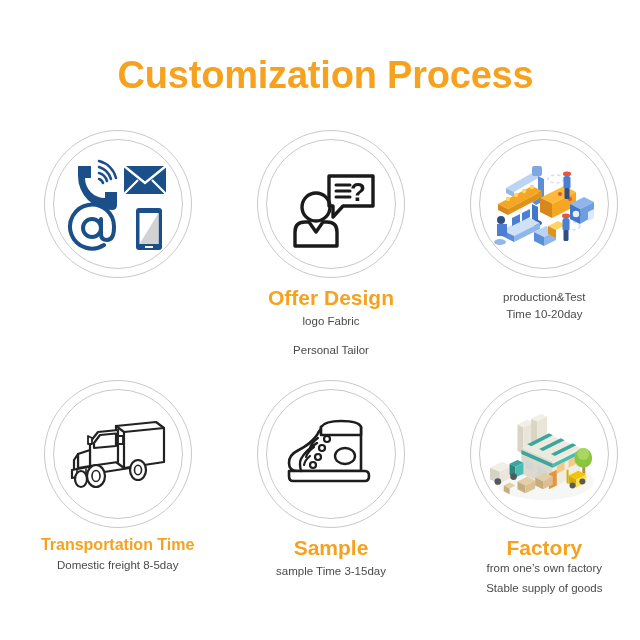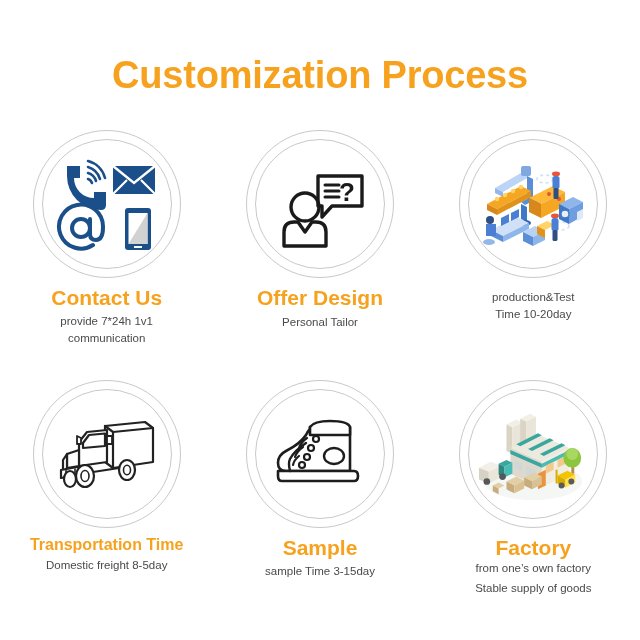--- a/index.html
+++ b/index.html
@@ -2,21 +2,21 @@
 <html><head>
 <meta charset="utf-8">
 <style>
   * { box-sizing: border-box; margin: 0; padding: 0; }
   html, body {
     width: 640px; height: 640px;
     background: #ffffff;
     font-family: "Liberation Sans", sans-serif;
     overflow: hidden;
   }
-  .page { position: relative; width: 640px; height: 540px; background: #fff; }
+  .page { position: relative; width: 640px; height: 540px; background: #fff; padding-left: 11px; }
 
   .title {
     text-align: center;
     font-size: 38px;
     font-weight: bold;
     color: #F6A21E;
     letter-spacing: -0.2px;
     padding-top: 56px;
     line-height: 1;
   }
@@ -110,25 +110,20 @@
 
             <g>
               <rect x="70" y="56" width="26" height="42" rx="3" fill="#1a4f8a"></rect>
               <rect x="73.5" y="61" width="19" height="31" fill="#ffffff"></rect>
               <path d="M73.5,92 L92.5,61 L92.5,92 Z" fill="#d2d2d2"></path>
               <rect x="79" y="94" width="8" height="2" fill="#ffffff"></rect>
             </g>
           </svg>
         </div>
       </div>
-      <div class="caption">
-        <div class="cap-title">Contact Us</div>
-        <div class="cap-sub">provide 7*24h 1v1</div>
-        <div class="cap-sub" style="margin-top:0">communication</div>
-      </div>
     </div>
 
     <div class="cell">
       <div class="circle-wrap">
         <div class="ring-outer"></div>
         <div class="ring-inner"></div>
         <div class="icon-holder">
           <svg width="104" height="104" viewBox="0 0 104 104">
             <g fill="none" stroke="#1a1a1a" stroke-width="3.4" stroke-linejoin="round">
 
@@ -145,21 +140,22 @@
 
               <circle cx="37" cy="55" r="14"></circle>
 
               <path d="M16,94 v-14 q0,-10 10,-10 h4 l7,10 l7,-10 h4 q10,0 10,10 v14 z"></path>
             </g>
           </svg>
         </div>
       </div>
       <div class="caption">
         <div class="cap-title">Offer Design</div>
-        <div class="cap-sub" style="margin-top:4px">Personal Tailor</div>
+        <div class="cap-sub">logo Fabric</div>
+        <div class="cap-sub" style="margin-top:12px">Personal Tailor</div>
       </div>
     </div>
 
     <div class="cell">
       <div class="circle-wrap">
         <div class="ring-outer"></div>
         <div class="ring-inner"></div>
         <div class="icon-holder">
           <svg width="112" height="104" viewBox="0 0 112 104">
 

